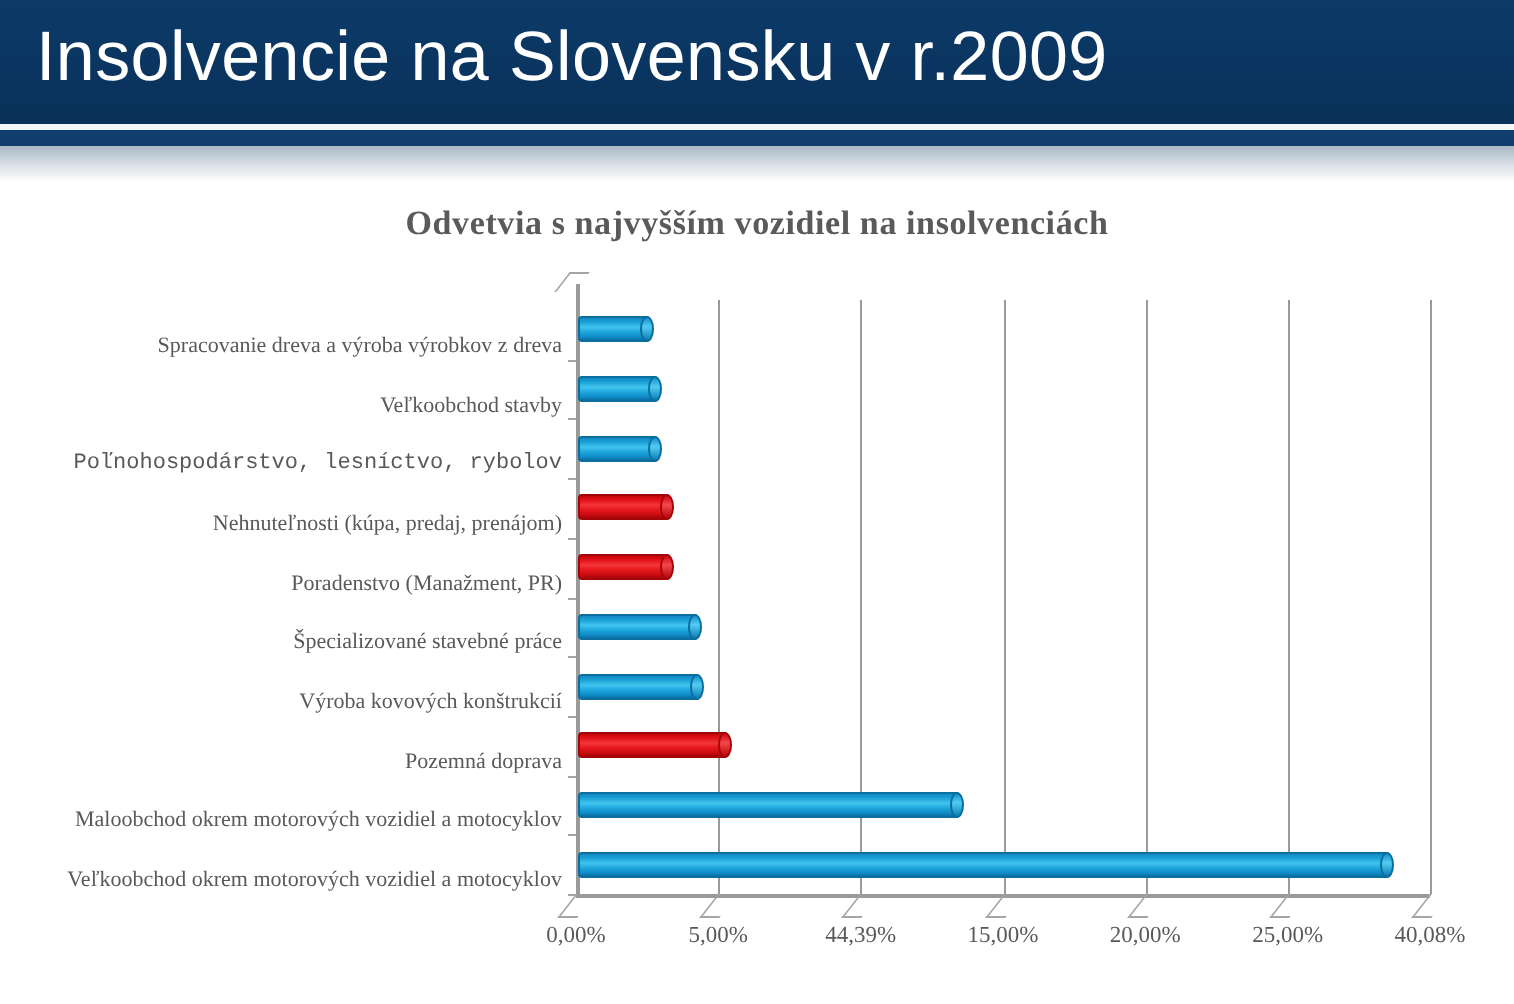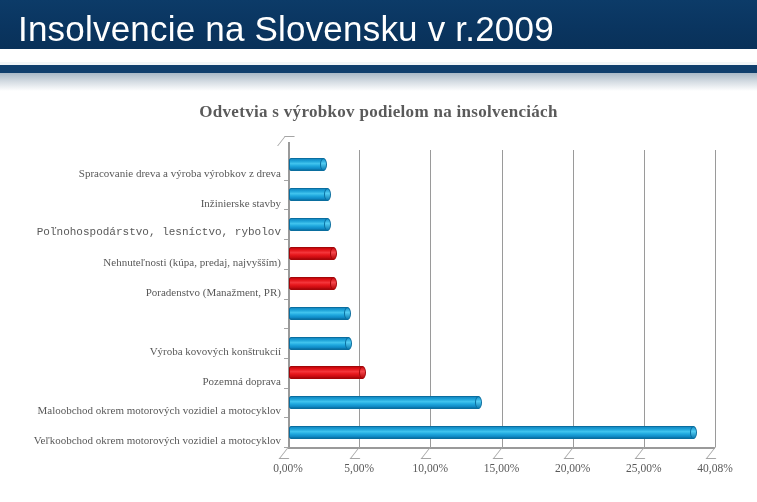--- a/index.html
+++ b/index.html
@@ -13,21 +13,21 @@
     font-family: "Liberation Serif", serif;
     overflow: hidden;
     position: relative;
   }
 
   
   #title-banner {
     position: absolute;
     left: 0; top: 0;
     width: 757px;
-    height: 49px;
+    height: 62px;
     background: #0B3A66;
     background: linear-gradient(180deg, #0C3B68 0%, #0A3560 55%, #093159 100%);
     box-sizing: border-box;
   }
   #title-text {
     position: absolute;
     left: 18px;
     top: 7px;
     font-family: "Liberation Sans", sans-serif;
     font-size: 35px;
@@ -215,28 +215,29 @@
 
 <div id="title-banner">
   <div id="title-text">Insolvencie na Slovensku v r.2009</div>
 </div>
 <div id="banner-rule-white"></div>
 <div id="banner-rule-navy"></div>
 <div id="banner-fade"></div>
 
 <div id="chart-area">
 
-  <div id="chart-title">Odvetvia s výrobkov podielom na insolvenciách</div>
+  <div id="chart-title">Odvetvia s najvyšším vozidiel na insolvenciách</div>
 
   <div id="cat-labels">
       <div class="cat-label" style="top: 7.85px;">Spracovanie dreva a výroba výrobkov z dreva</div>
-      <div class="cat-label" style="top: 37.55px;">Inžinierske stavby</div>
+      <div class="cat-label" style="top: 37.55px;">Veľkoobchod stavby</div>
       <div class="cat-label" style="top: 67.25px; font-family: Liberation Mono, monospace;">Poľnohospodárstvo, lesníctvo, rybolov</div>
-      <div class="cat-label" style="top: 96.95px;">Nehnuteľnosti (kúpa, predaj, najvyšším)</div>
+      <div class="cat-label" style="top: 96.95px;">Nehnuteľnosti (kúpa, predaj, prenájom)</div>
       <div class="cat-label" style="top: 126.65px;">Poradenstvo (Manažment, PR)</div>
+      <div class="cat-label" style="top: 156.35px;">Špecializované stavebné práce</div>
       <div class="cat-label" style="top: 186.05px;">Výroba kovových konštrukcií</div>
       <div class="cat-label" style="top: 215.75px;">Pozemná doprava</div>
       <div class="cat-label" style="top: 245.45px;">Maloobchod okrem motorových vozidiel a motocyklov</div>
       <div class="cat-label" style="top: 275.15px;">Veľkoobchod okrem motorových vozidiel a motocyklov</div>
     </div>
 
   <div id="plot">
     <div class="axis-y"></div>
     <div class="axis-y-cap"></div>
     <div class="axis-x"></div>
@@ -271,20 +272,20 @@
       <div class="ytick" style="top: 237.6px;"></div>
       <div class="bar blue" title="Maloobchod okrem motorových vozidiel a motocyklov — 13,4%" style="left: 1px; top: 245.95px; width: 190.727px;"></div>
       <div class="ytick" style="top: 267.3px;"></div>
       <div class="bar blue" title="Veľkoobchod okrem motorových vozidiel a motocyklov — 28,5%" style="left: 1px; top: 275.65px; width: 405.65px;"></div>
       <div class="ytick" style="top: 297px;"></div>
     </div>
 
   <div id="xlabels">
       <div class="xlabel" style="left: 288px;">0,00%</div>
       <div class="xlabel" style="left: 359.167px;">5,00%</div>
-      <div class="xlabel" style="left: 430.333px;">10,00%</div>
+      <div class="xlabel" style="left: 430.333px;">44,39%</div>
       <div class="xlabel" style="left: 501.5px;">15,00%</div>
       <div class="xlabel" style="left: 572.667px;">20,00%</div>
       <div class="xlabel" style="left: 643.833px;">25,00%</div>
       <div class="xlabel" style="left: 715px;">40,08%</div>
     </div>
 
 </div>
 
 </body></html>

